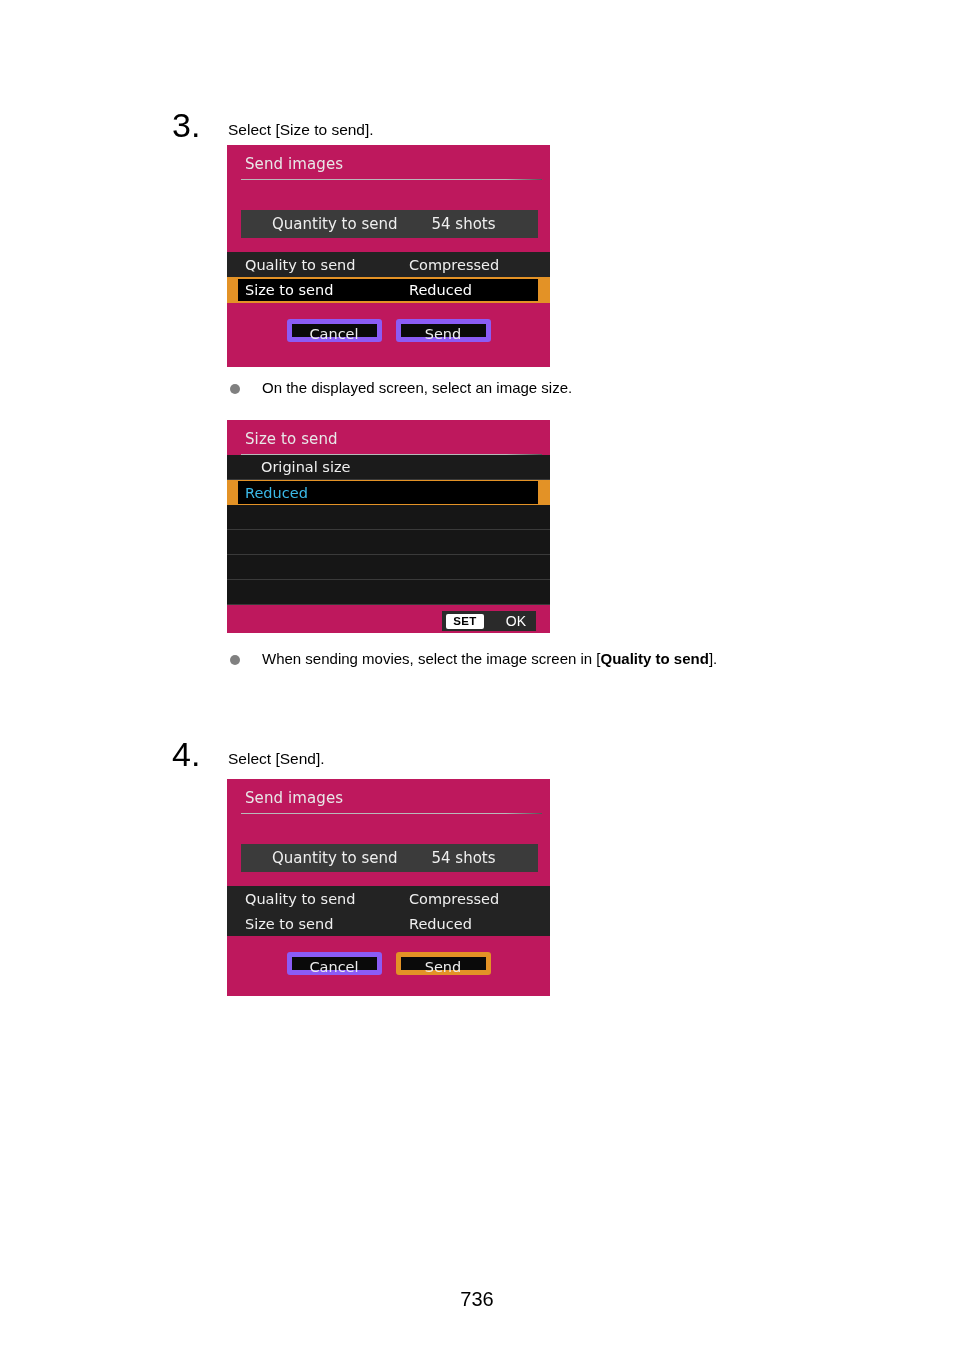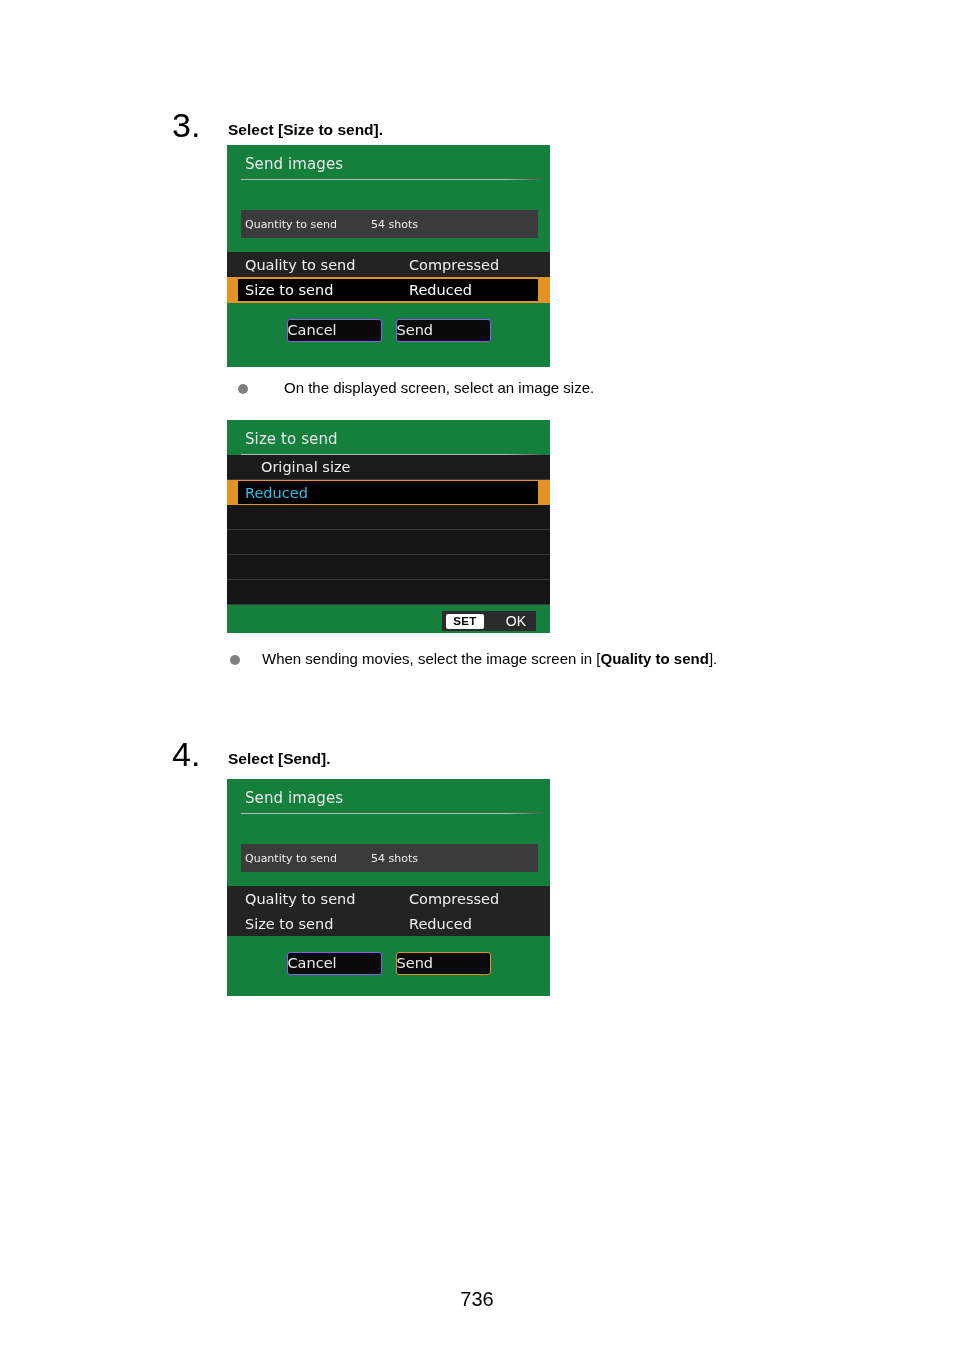--- a/index.html
+++ b/index.html
@@ -29,33 +29,33 @@
   .step-num {
     width: 56px;
     margin-left: 172px;
     font-size: 34px;
     font-weight: 400;
     line-height: 1;
     letter-spacing: 0px;
   }
   .step-title {
     font-size: 15.5px;
-    font-weight: bold;
+    font-weight: normal;
     line-height: 1;
     position: relative;
     top: -2px;
     text-align: right;
   }
 
   
   .screen {
     position: absolute;
     left: 227px;
     width: 323px;
-    background: #15803d;
+    background: #be185d;
     color: #ffffff;
     font-family: "DejaVu Sans", sans-serif;
     overflow: hidden;
   }
   .scr-title {
     font-size: 15px;
     color: #e8e8e8;
     padding: 10px 0 6px 18px;
     letter-spacing: .1px;
   }
@@ -69,22 +69,23 @@
   .spacer-sm { height: 14px; }
   .spacer-xs { height: 8px; }
 
   
   .qty-row {
     margin: 0 12px 0 14px;
     background: #3b3b3b;
     height: 28px;
     display: flex;
     align-items: center;
-    font-size: 11px;
+    font-size: 15px;
     color: #efefef;
+    padding-left: 27px;
   }
   .qty-label { padding-left: 4px; }
   .qty-value { padding-left: 10px; margin-left: 24px; }
 
   
   .set-row {
     height: 25px;
     display: flex;
     align-items: center;
     font-size: 14.5px;
@@ -174,23 +175,24 @@
   .btn-row {
     display: flex;
     justify-content: center;
     gap: 14px;
     padding: 8px 0 10px 0;
   }
   .lcd-btn {
     width: 95px;
     height: 23px;
     line-height: 21px;
+    text-align: center;
     font-size: 14.5px;
     color: #ededed;
-    border: 1px solid #8b5cf6;
+    border: 5px solid #8b5cf6;
     border-radius: 3px;
     background: #0a0a0a;
     box-sizing: border-box;
   }
   .lcd-btn.active {
     border-color: #e39226;
   }
 
   
   .setok {
@@ -287,21 +289,21 @@
   </div>
 
   <div class="spacer-xs"></div>
 
   <div class="btn-row">
     <div class="lcd-btn">Cancel</div>
     <div class="lcd-btn">Send</div>
   </div>
 </div>
 
-<div class="bullet" style="top:379px; left:238px; width:640px;gap:14px;">
+<div class="bullet" style="top:379px; left:230px; width:640px;">
   <span class="dot"></span>
   <span class="btxt">On the displayed screen, select an image size.</span>
 </div>
 
 <div class="screen" style="top:420px; height:213px;">
   <div class="scr-title">Size to send</div>
   <div class="scr-rule"></div>
 
   <div class="list-row">
     <span>Original size</span>

